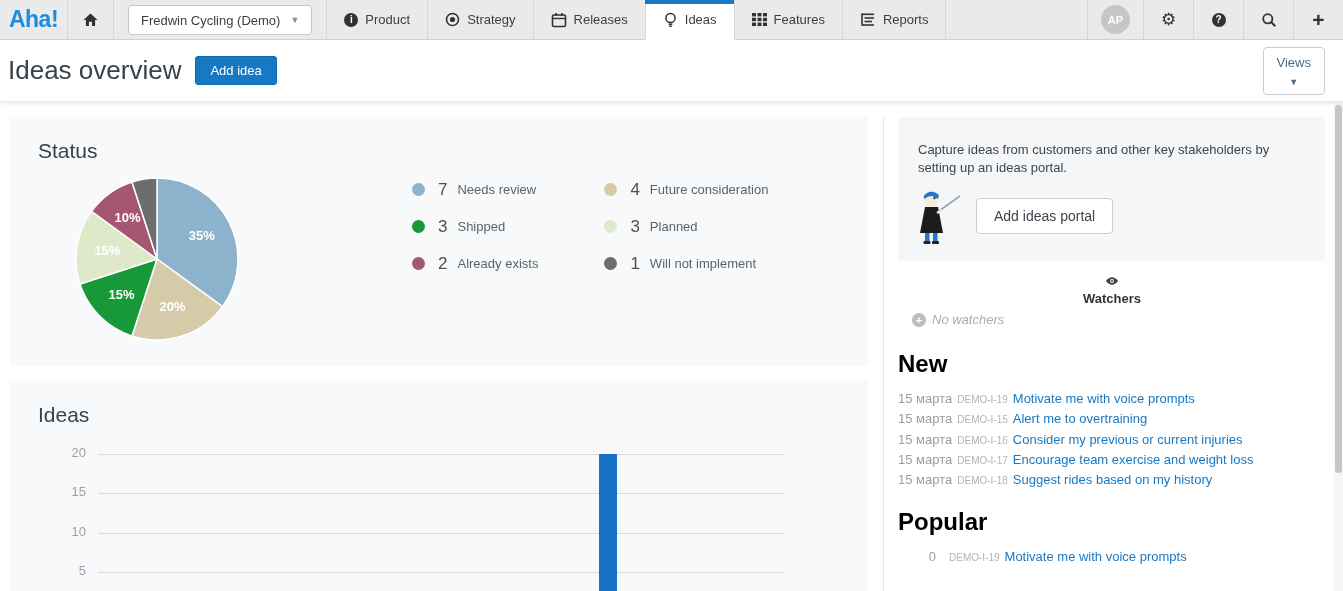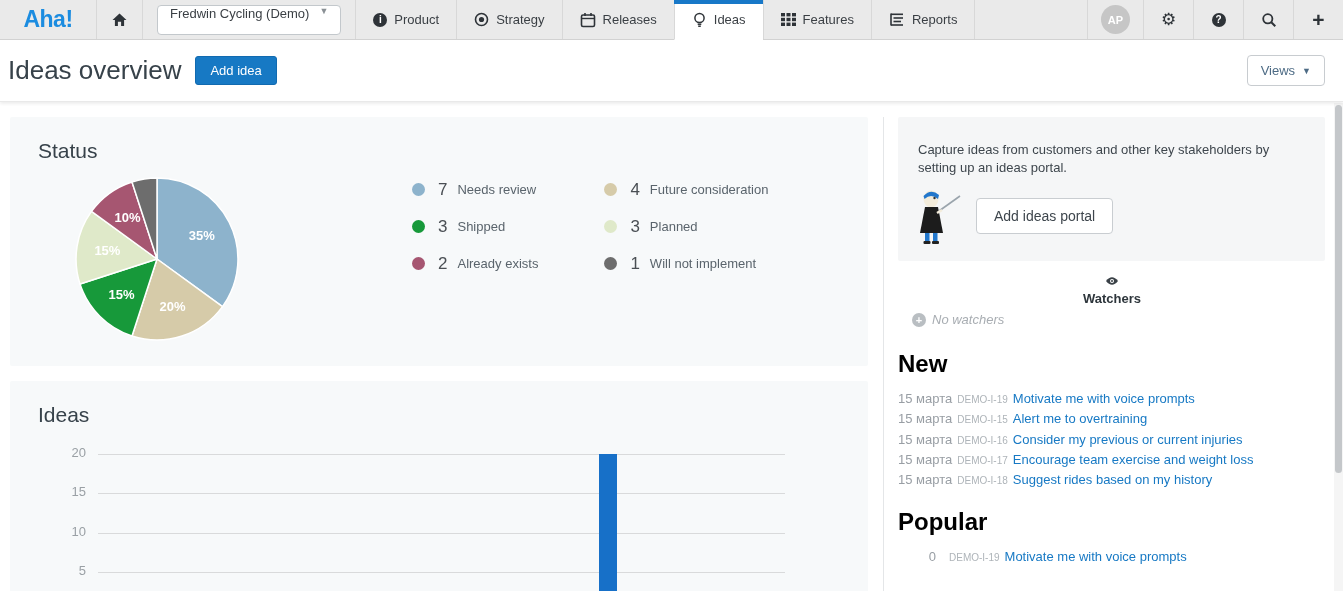--- a/index.html
+++ b/index.html
@@ -2,28 +2,28 @@
 <html><head>
 <meta charset="utf-8">
 <style>
   * { margin:0; padding:0; box-sizing:border-box; }
   html,body { width:1343px; height:591px; overflow:hidden; background:#fff;
     font-family:"Liberation Sans", sans-serif; }
 
   
   .topnav { height:40px; background:#eaeaea; border-bottom:1px solid #d2d2d2;
     display:flex; align-items:stretch; }
-  .logo-cell { width:97px; display:flex; align-items:center; justify-content:center;
+  .logo-cell { width:68px; display:flex; align-items:center; justify-content:center;
     border-right:1px solid #d8d8d8; }
   .logo { font-size:23px; font-weight:800; color:#1b8ce0; letter-spacing:-0.5px; cursor:pointer; }
   .home-cell { width:46px; display:flex; align-items:center; justify-content:center;
     border-right:1px solid #d8d8d8; cursor:pointer; }
   .product-dd { margin:5px 14px; height:30px; background:#fff; border:1px solid #c3c8cc;
     border-radius:4px; padding:0 12px; font-size:13px; color:#3a3f44; display:flex;
-    gap:10px; cursor:pointer; font-family:inherit; }
+    align-items:center; gap:10px; cursor:pointer; font-family:inherit; }
   .caret { font-size:9px; color:#8a9095; }
   .tabs { display:flex; align-items:stretch; }
   .tab { display:flex; align-items:center; gap:7px; padding:0 17px; font-size:13px;
     color:#3a3f44; border-left:1px solid #d8d8d8; cursor:pointer; position:relative; }
   .tab:last-child { border-right:1px solid #d8d8d8; }
   .tab.active { background:#fff; margin-bottom:-1px; border-bottom:1px solid #fff; }
   .tab.active::before { content:""; position:absolute; top:0; left:-1px; right:-1px;
     height:4px; background:#1878c8; }
   .nav-spacer { flex:1; }
   .nav-cell { width:50px; display:flex; align-items:center; justify-content:center;
@@ -38,21 +38,21 @@
 
   
   .page-header { height:62px; background:#fff; display:flex; align-items:center;
     padding:0 18px 0 8px; border-bottom:1px solid #e9e9e9;
     box-shadow:0 2px 3px rgba(0,0,0,0.07); position:relative; z-index:2; }
   .page-title { font-size:26px; font-weight:400; color:#37424a; margin-right:14px; }
   .btn-primary { background:#1779c4; color:#fff; border:1px solid #116ab0; border-radius:3px;
     font-size:13px; padding:6px 14px; cursor:pointer; font-family:inherit; }
   .views-btn { margin-left:auto; background:#fff; border:1px solid #c8ccd0; border-radius:4px;
     padding:7px 13px; font-size:13px; color:#4d6b85; display:flex; align-items:center; gap:7px;
-    cursor:pointer; font-family:inherit; }
+    cursor:pointer; font-family:inherit;flex-direction:column; }
   .views-btn .caret { color:#4d6b85; }
 
   
   .content { display:flex; padding:15px 0 0 10px; position:relative; z-index:1; }
   .main-col { width:858px; }
   .panel { background:#f7f9fa; border-radius:2px; }
   .panel h2 { font-size:21px; font-weight:400; color:#37424a; }
 
   .status-panel { height:249px; padding:22px 0 0 28px; }
   .status-flex { display:flex; margin-top:4px; }

